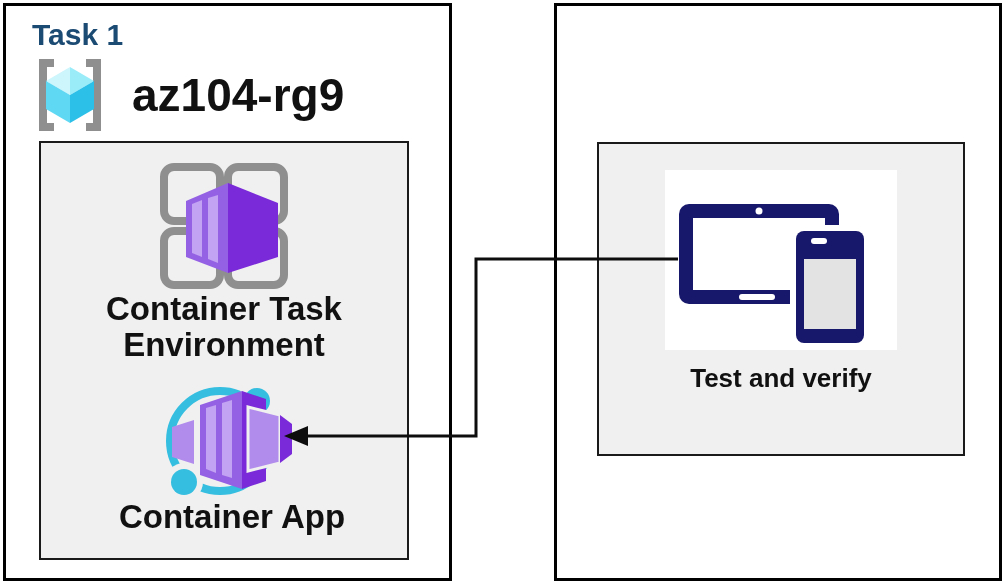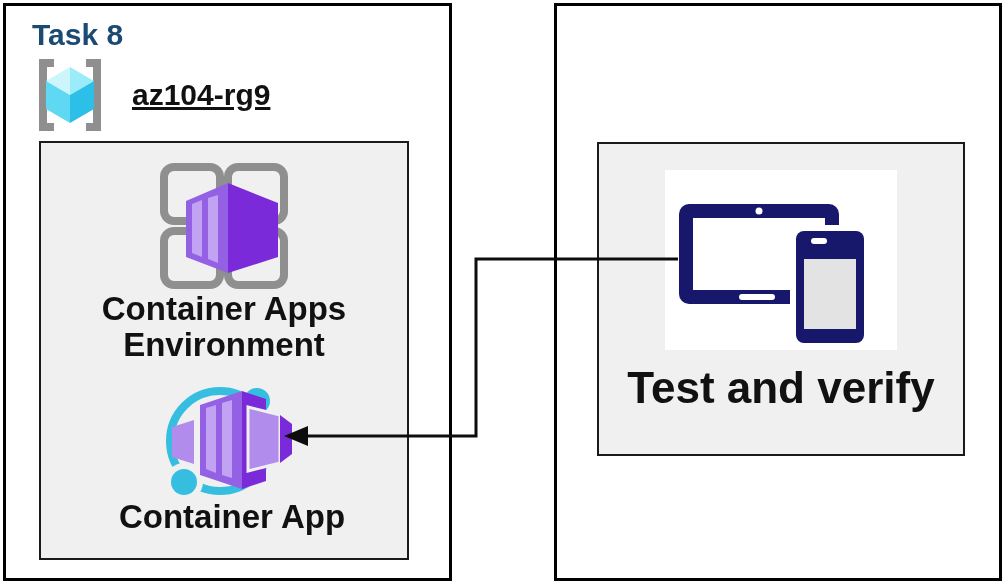--- a/index.html
+++ b/index.html
@@ -13,42 +13,42 @@
   html,body{margin:0;padding:0;background:#fff;}
   .canvas{
     position:relative;width:1006px;height:584px;background:#fff;overflow:hidden;
     font-family:"Liberation Sans","DejaVu Sans",sans-serif;
   }
   .task-box{position:absolute;top:3px;height:572px;background:#fff;border:3px solid var(--box-border);box-sizing:content-box;}
   #task1-box{left:3px;width:443px;}
   #task2-box{left:554px;width:442px;}
   .task-title{position:absolute;left:26px;top:12px;font-size:30px;font-weight:700;color:var(--task-title);letter-spacing:0;}
   .rg-row{position:absolute;left:24px;top:52px;display:flex;align-items:center;gap:22px;}
-  .rg-name{font-size:30px;font-weight:700;color:var(--text);text-decoration:underline;}
+  .rg-name{font-size:46px;font-weight:700;color:var(--text);}
   .panel{position:absolute;background:var(--panel-bg);border:2px solid var(--panel-border);}
   #task1-panel{left:33px;top:135px;width:366px;height:415px;}
   #task2-panel{left:40px;top:136px;width:364px;height:310px;}
   .icon-wrap{position:absolute;left:50%;transform:translateX(-50%);}
   #env-icon-wrap{top:18px;}
   #app-icon-wrap{top:234px;}
   .item-label{position:absolute;width:100%;text-align:center;font-weight:700;color:var(--text);font-size:33px;line-height:1.08;}
   #env-label{top:148px;padding:0 14px;box-sizing:border-box;}
   #app-label{top:356px;margin-left:8px;}
   #test-card{position:absolute;left:66px;top:26px;width:232px;height:180px;background:var(--white);}
-  #test-label{top:220px;font-size:44px;}
+  #test-label{top:220px;font-size:26px;}
   #connector-svg{position:absolute;left:0;top:0;z-index:6;pointer-events:none;}
   svg{display:block;}
 </style>
 </head>
 <body>
 
 <div class="canvas">
 
   <div class="task-box" id="task1-box">
-    <div class="task-title">Task 8</div>
+    <div class="task-title">Task 1</div>
 
     <div class="rg-row">
       <svg width="80" height="74" viewBox="0 0 80 74">
         <path d="M24,5 L13,5 L13,69 L24,69" style="fill:none;stroke:var(--icon-gray);stroke-width:8"></path>
         <path d="M56,5 L67,5 L67,69 L56,69" style="fill:none;stroke:var(--icon-gray);stroke-width:8"></path>
         <polygon points="40,9 16,23 40,37" style="fill:var(--cube-lighter)"></polygon>
         <polygon points="40,9 64,23 40,37" style="fill:var(--cube-light)"></polygon>
         <polygon points="16,23 40,37 40,65 16,51" style="fill:var(--cube-mid)"></polygon>
         <polygon points="64,23 40,37 40,65 64,51" style="fill:var(--cube-dark)"></polygon>
       </svg>
@@ -61,21 +61,21 @@
           <rect x="10" y="6" width="56" height="54" rx="10" style="fill:none;stroke:var(--icon-gray);stroke-width:8"></rect>
           <rect x="74" y="6" width="56" height="54" rx="10" style="fill:none;stroke:var(--icon-gray);stroke-width:8"></rect>
           <rect x="10" y="70" width="56" height="54" rx="10" style="fill:none;stroke:var(--icon-gray);stroke-width:8"></rect>
           <rect x="74" y="70" width="56" height="54" rx="10" style="fill:none;stroke:var(--icon-gray);stroke-width:8"></rect>
           <polygon points="74,22 124,42 124,96 74,112" style="fill:var(--purple-dark)"></polygon>
           <polygon points="32,40 74,22 74,112 32,96" style="fill:var(--purple-mid)"></polygon>
           <polygon points="38,43 48,39 48,96 38,92" style="fill:var(--purple-light)"></polygon>
           <polygon points="54,37 64,34 64,102 54,98" style="fill:var(--purple-light)"></polygon>
         </svg>
       </div>
-      <div class="item-label" id="env-label">Container Apps Environment</div>
+      <div class="item-label" id="env-label">Container Task Environment</div>
 
       <div class="icon-wrap" id="app-icon-wrap">
         <svg width="140" height="132" viewBox="0 0 140 132">
           <circle cx="66" cy="64" r="50" style="fill:none;stroke:var(--icon-cyan);stroke-width:8"></circle>
           <circle cx="103" cy="24" r="19" style="fill:var(--panel-bg)"></circle>
           <circle cx="30" cy="105" r="19" style="fill:var(--panel-bg)"></circle>
           <circle cx="103" cy="24" r="13" style="fill:var(--icon-cyan)"></circle>
           <circle cx="30" cy="105" r="13" style="fill:var(--icon-cyan)"></circle>
           <polygon points="18,50 40,43 40,87 18,80" style="fill:var(--purple-pale)"></polygon>
           <polygon points="88,14 112,22 112,104 88,112" style="fill:var(--purple-dark)"></polygon>

